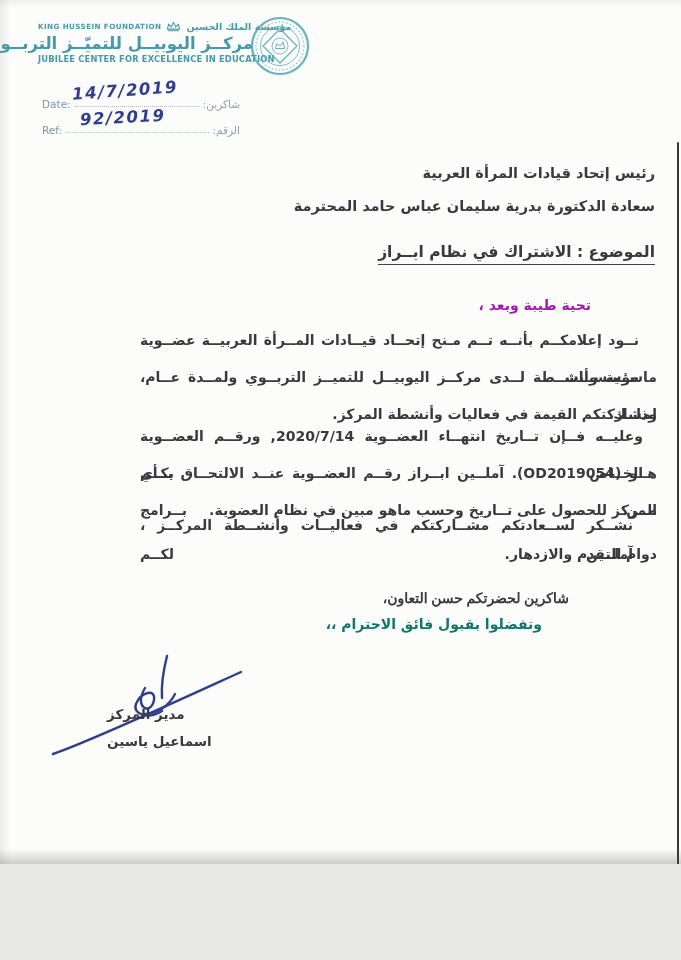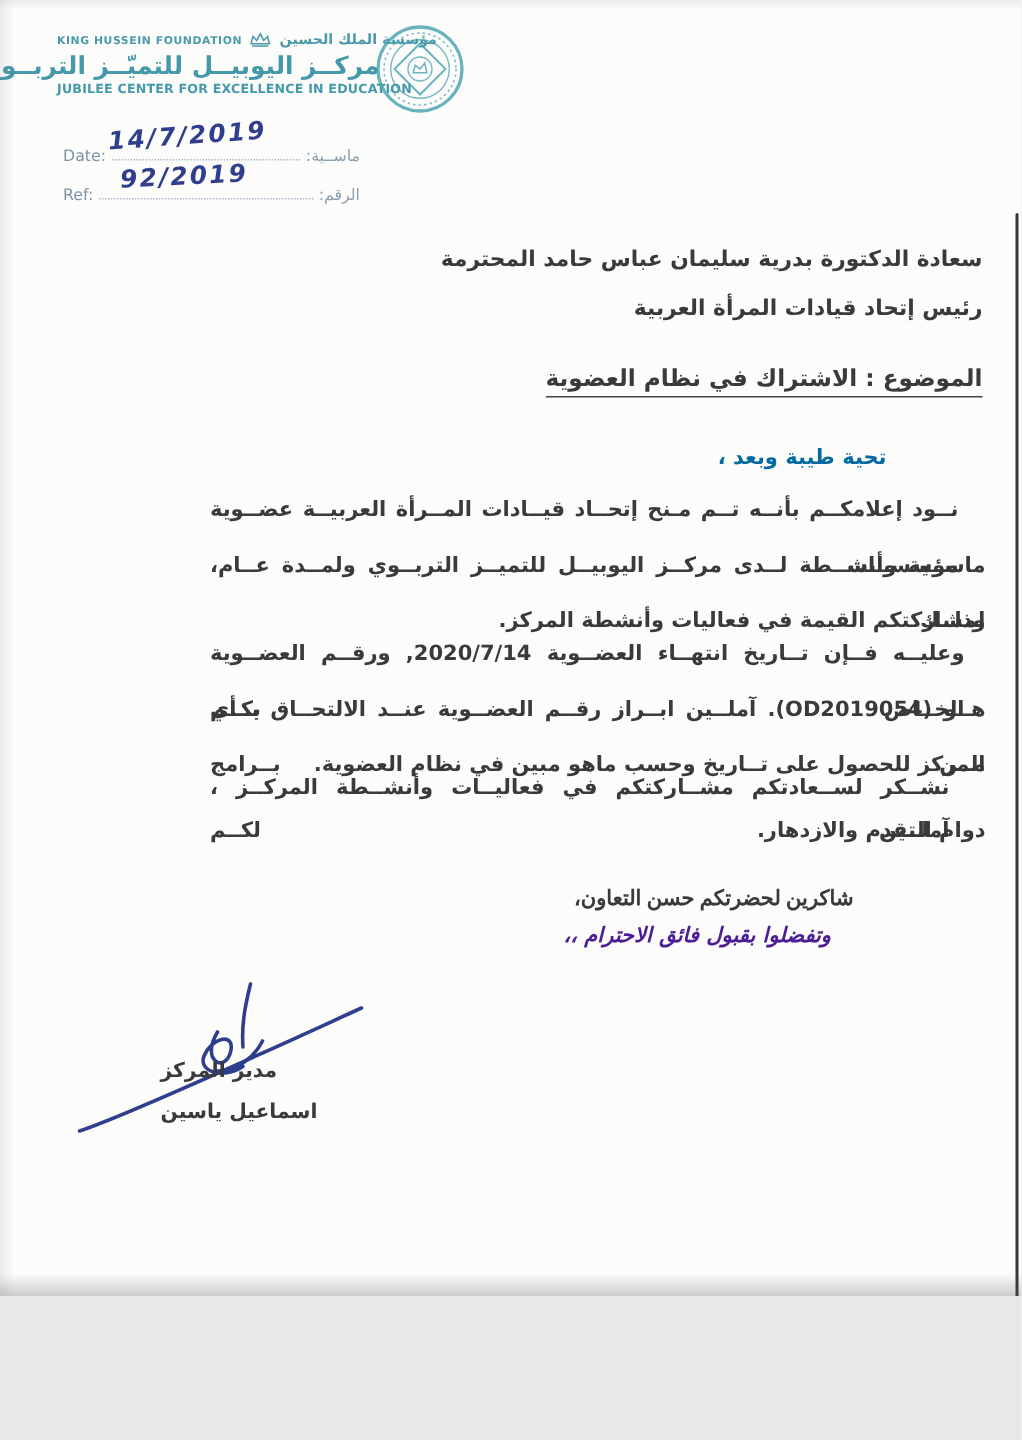--- a/index.html
+++ b/index.html
@@ -30,29 +30,29 @@
   .leader { flex:1; border-bottom:1.6px dotted #aabccb; margin:0 4px 5px 4px; height:12px; }
   .meta-ar { font-size:10.5px; color:#8aa0b0; direction:rtl; padding-bottom:2px; }
   .hand { position:absolute; color:#2f3f8e; font-size:16.5px; font-weight:600; font-style:italic; letter-spacing:1.5px; white-space:nowrap; }
   .hand-date { left:30px; top:-8px; transform:rotate(-4deg); }
   .hand-ref  { left:38px; top:-7px; transform:rotate(-3deg); }
   
   .rtl { direction:rtl; }
   .recipient { position:absolute; right:26px; top:157px; text-align:right; color:#3a3a3e; font-weight:700; font-size:14.5px; line-height:33px; }
   .subject { position:absolute; right:26px; top:243px; color:#3a3a3e; font-weight:700; font-size:15.5px; }
   .subject span { display:inline-block; border-bottom:1.6px solid #434349; padding-bottom:3px; }
-  .greeting { position:absolute; right:90px; top:297px; color:#0369a1; font-weight:700; font-size:14px; }
+  .greeting { position:absolute; right:90px; top:297px; color:#a21caf; font-weight:700; font-size:14px; }
   .para { position:absolute; left:140px; right:24px; color:#3a3a3e; font-weight:700; font-size:14px; }
   .para > div { height:37px; line-height:37px; direction:rtl; text-align:justify; text-align-last:justify; overflow:visible; }
   .para > div.last { text-align-last:right; }
   .p1 { top:322px; } .p2 { top:418px; } .p3 { top:511px; }
   .p3 > div { height:29px; line-height:29px; }
   .indent1 { padding-right:18px; } .indent2 { padding-right:14px; } .indent3 { padding-right:24px; }
   .closing1 { position:absolute; right:112px; top:590px; color:#3a3a3e; font-weight:700; font-size:14px;font-family:Liberation Serif, serif; }
-  .closing2 { position:absolute; right:127px; top:616px; color:#4c1d95; font-weight:700; font-size:14px;font-style:italic; }
+  .closing2 { position:absolute; right:139px; top:616px; color:#0f766e; font-weight:700; font-size:14px; }
   
   .sig-svg { position:absolute; left:45px; top:648px; }
   .sig-title { position:absolute; left:107px; top:706px; color:#3a3a3e; font-weight:700; font-size:13.5px; }
   .sig-name  { position:absolute; left:107px; top:733px; color:#3a3a3e; font-weight:700; font-size:13.5px; }
   
   .website { position:absolute; left:36px; top:904px; color:#a2a2a2; font-size:15px;text-align:center; }
   .contact { position:absolute; right:30px; top:857px; text-align:right; color:#9c9c9c; font-size:10.5px; line-height:17.5px; }
 </style>
 </head>
 <body>
@@ -82,38 +82,38 @@
       <path d="M31 14 L48 31 L31 48 L14 31 Z" fill="none" stroke="#4aa3b2" stroke-width="1.3" opacity="0.9"></path>
       <circle cx="31" cy="31" r="8" fill="none" stroke="#4aa3b2" stroke-width="0.9" opacity="0.85"></circle>
       <path d="M26.5 33.5 L27.8 28.5 L31 31 L34.2 27 L35.5 33.5 Z" fill="none" stroke="#4aa3b2" stroke-width="1" opacity="0.9"></path>
     </svg>
   </div>
 
   <div class="meta">
     <div class="meta-row">
       <span class="meta-en">Date:</span>
       <span class="leader"></span>
-      <span class="meta-ar">ماســية:</span>
+      <span class="meta-ar">شاكرين:</span>
       <span class="hand hand-date">14/7/2019</span>
     </div>
     <div class="meta-row">
       <span class="meta-en">Ref:</span>
       <span class="leader"></span>
       <span class="meta-ar">الرقم:</span>
       <span class="hand hand-ref">92/2019</span>
     </div>
   </div>
 
   <div class="recipient rtl">
+    <div>رئيس إتحاد قيادات المرأة العربية</div>
     <div>سعادة الدكتورة بدرية سليمان عباس حامد المحترمة</div>
-    <div>رئيس إتحاد قيادات المرأة العربية</div>
   </div>
 
   <div class="subject rtl">
-    <span>الموضوع : الاشتراك في نظام العضوية</span>
+    <span>الموضوع : الاشتراك في نظام ابــراز</span>
   </div>
 
   <div class="greeting rtl">تحية طيبة وبعد ،</div>
 
   <div class="para p1">
     <div class="indent1">نــود إعلامكــم بأنــه تــم مـنح إتحــاد قيــادات المــرأة العربيــة عضــوية مؤسســات</div>
     <div>ماســية وأنشــطة لــدى مركــز اليوبيــل للتميــز التربــوي ولمــدة عــام، وذلــك</div>
     <div class="last">لمشاركتكم القيمة في فعاليات وأنشطة المركز.</div>
   </div>
   <div class="para p2">

